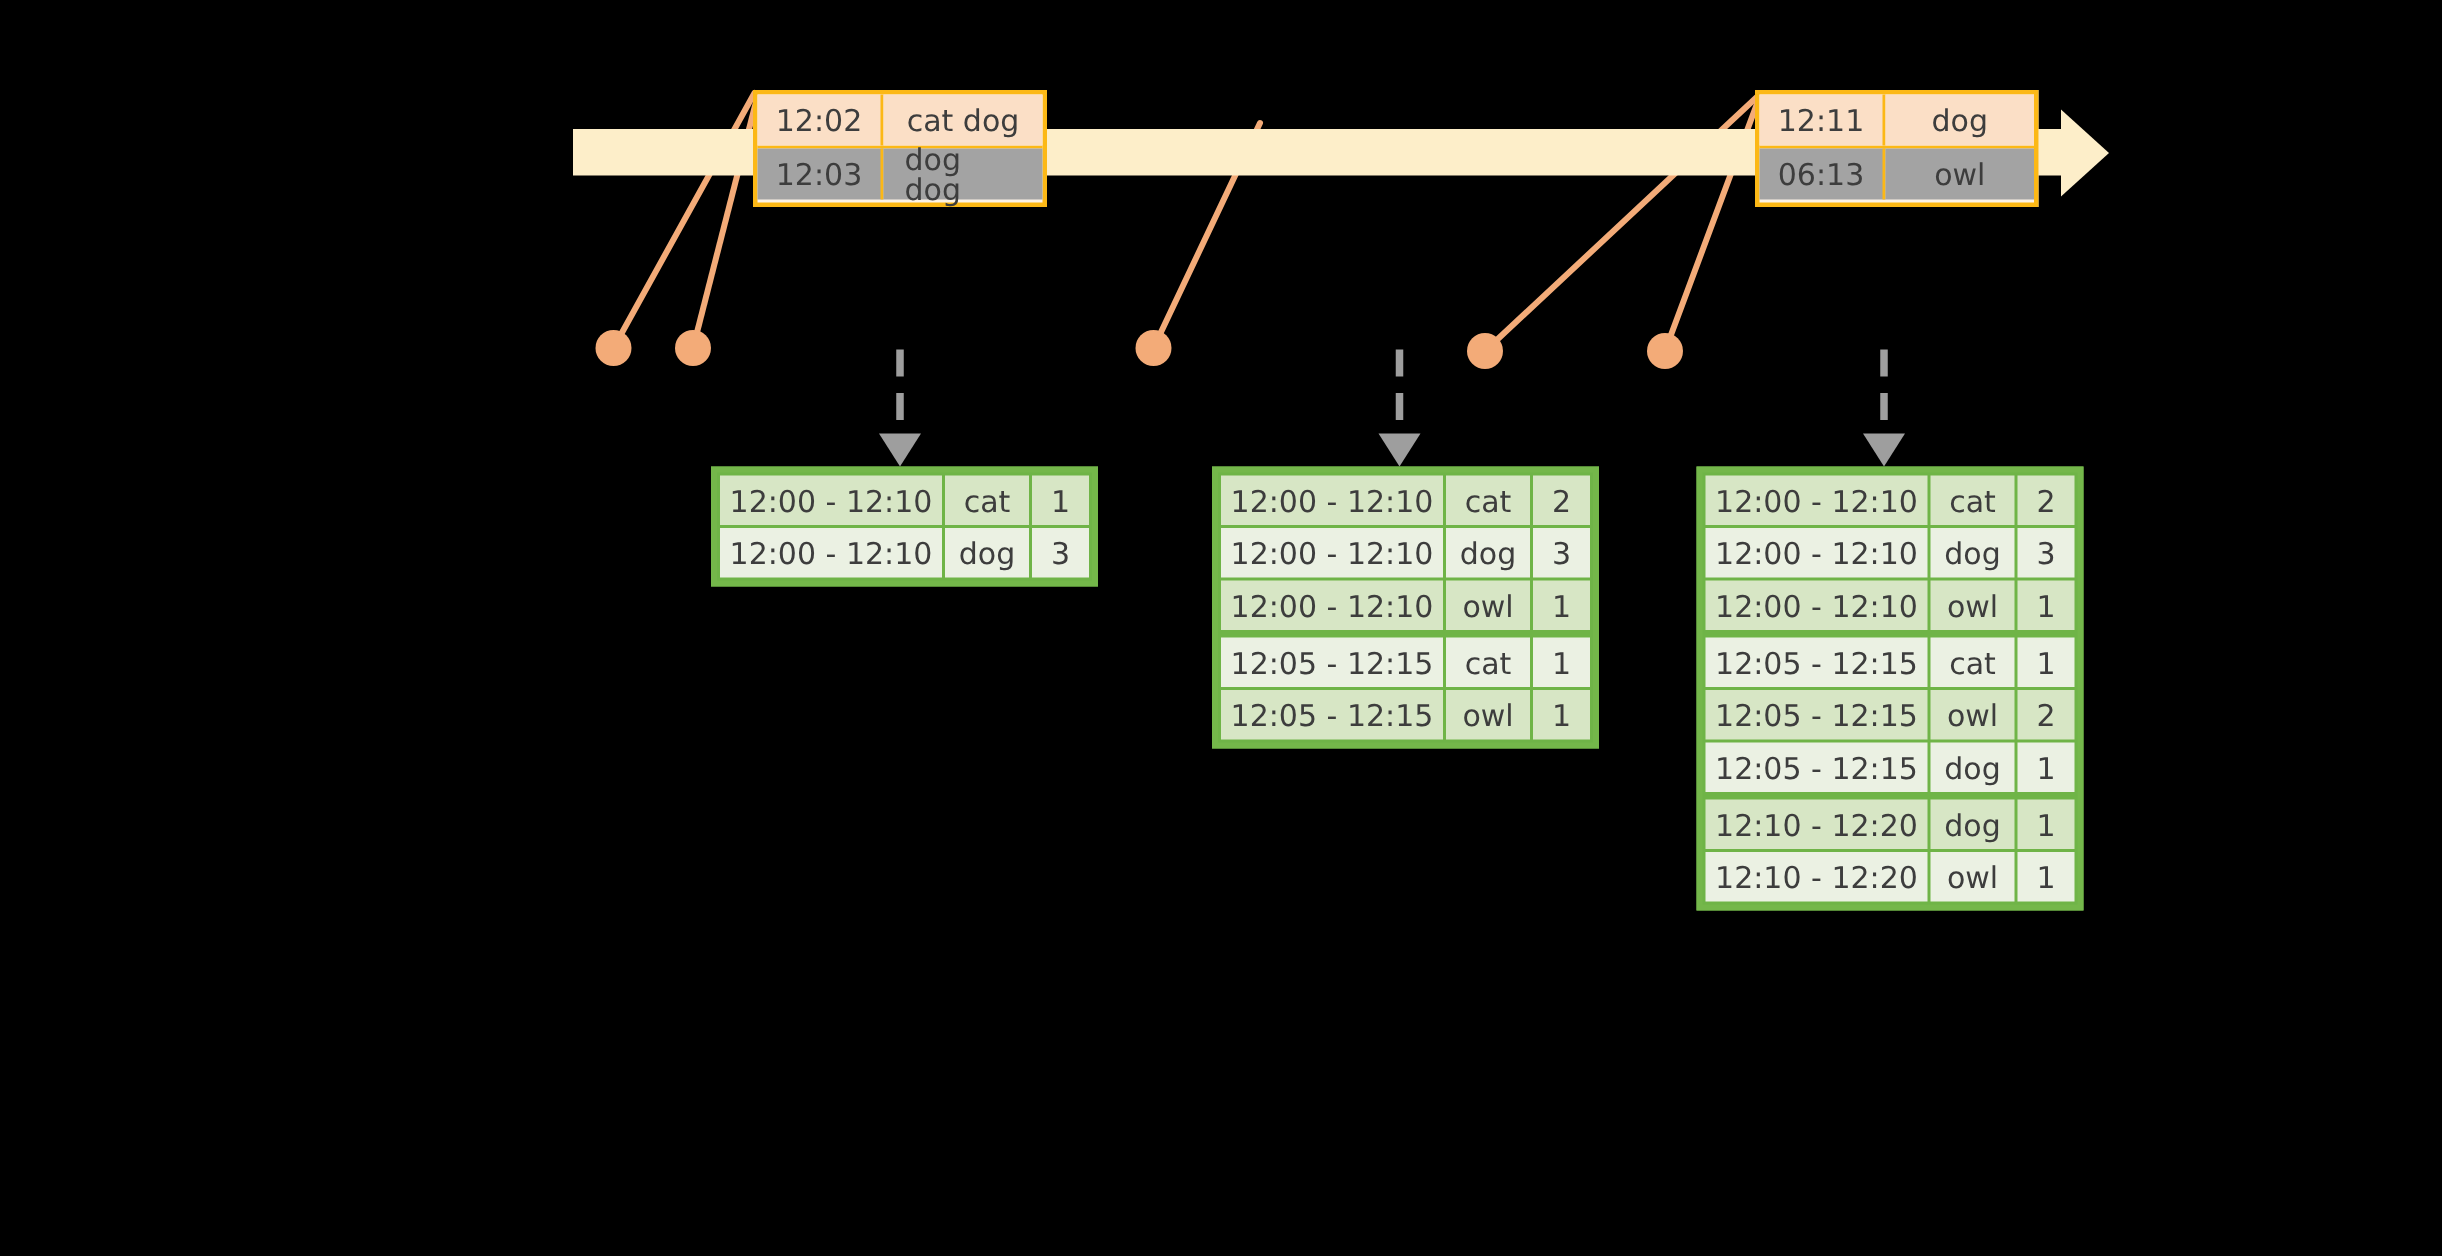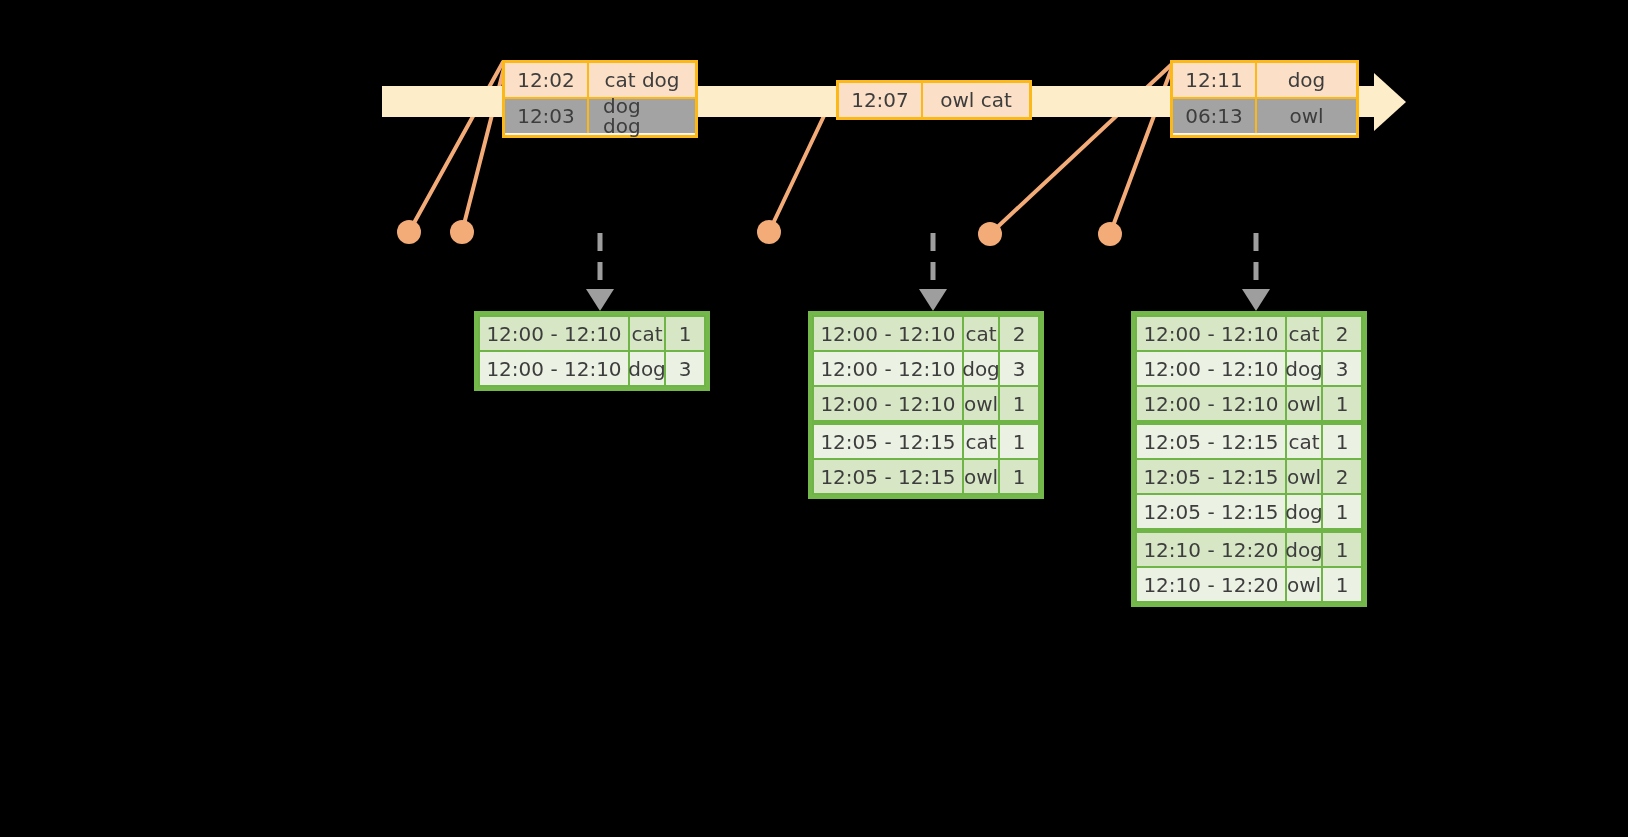--- a/index.html
+++ b/index.html
@@ -105,21 +105,21 @@
     font-size: 20px;
     line-height: 1;
     height: 33px;
     box-sizing: border-box;
     margin-right: 2px;
   }
   .rt-cell:last-child { margin-right: 0; }
   .rt-row.shade .rt-cell { background: #d7e6c5; }
   .rt-row.plain .rt-cell { background: #ebf1e3; }
   .rt-window { width: 148px; }
-  .rt-key    { width: 34px; }
+  .rt-key    { width: 56px; }
   .rt-count  { width: 38px; }
 
   .win-gap { margin-bottom: 5px; }
 </style>
 </head>
 <body>
 
 <div class="stage">
 
   <svg class="wires" viewBox="0 0 1628 837" xmlns="http://www.w3.org/2000/svg">
@@ -152,26 +152,20 @@
     <div class="event-row shade">
       <div class="ev-cell ev-time">12:02</div>
       <div class="ev-cell ev-words">cat dog</div>
     </div>
     <div class="event-row plain">
       <div class="ev-cell ev-time">12:03</div>
       <div class="ev-cell ev-words">dog dog</div>
     </div>
   </div>
 
-  <div class="event-box" style="left:836px; top:80px; width:196px; height:40px;">
-    <div class="event-row shade">
-      <div class="ev-cell ev-time">12:07</div>
-      <div class="ev-cell ev-words">owl cat</div>
-    </div>
-  </div>
 
   <div class="event-box" style="left:1170px; top:60px; width:189px; height:78px;">
     <div class="event-row shade">
       <div class="ev-cell ev-time">12:11</div>
       <div class="ev-cell ev-words">dog</div>
     </div>
     <div class="event-row plain">
       <div class="ev-cell ev-time">06:13</div>
       <div class="ev-cell ev-words">owl</div>
     </div>

